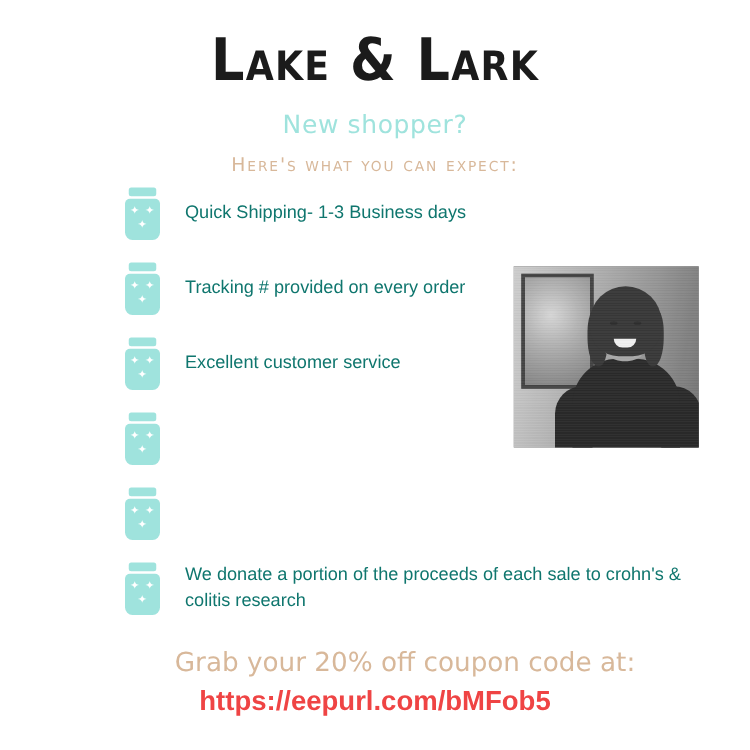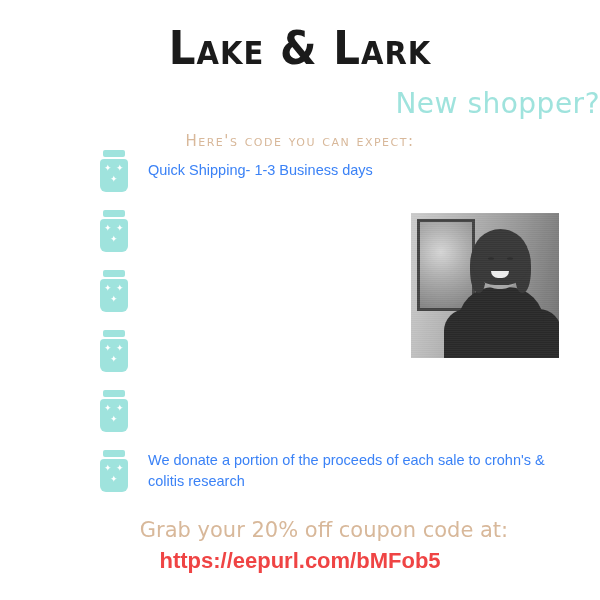--- a/index.html
+++ b/index.html
@@ -28,23 +28,23 @@
     font-weight: bold;
     letter-spacing: 1px;
     color: #1b1b1b;
     margin: 0;
     padding-top: 18px;
     font-variant: small-caps;
     transform: scaleY(1.12);
     transform-origin: top center;
   }
   .subtitle {
-    text-align: right;
+    text-align: center;
     font-family: "DejaVu Sans", sans-serif;
-    font-size: 28px;
+    font-size: 20px;
     color: #9fe3dd;
     margin: 0;
     padding-top: 20px;
     letter-spacing: 0.5px;
   }
   .expect-line {
     text-align: center;
     font-family: "DejaVu Sans", sans-serif;
     font-size: 15px;
     color: #d8b89a;
@@ -94,21 +94,21 @@
     position: absolute;
     color: #ffffff;
     font-size: 9px;
     line-height: 9px;
   }
   .jar .s1 { top: 14px; left: 4px; }
   .jar .s2 { top: 14px; left: 16px; }
   .jar .s3 { top: 25px; left: 10px; }
   .item-text {
     font-size: 14.5px;
-    color: #3b82f6;
+    color: #0f766e;
     line-height: 1.45;
     font-family: "Liberation Sans", sans-serif;
   }
   .photo {
     position: absolute;
     top: 213px;
     left: 411px;
     width: 148px;
     height: 145px;
     background: linear-gradient(135deg, #6e6e6e 0%, #8a8a8a 40%, #5c5c5c 100%);
@@ -250,21 +250,21 @@
     color: #ef4444;
   }
 </style>
 </head>
 <body>
 
 <div class="page">
 
   <h1 class="brand-title">Lake &amp; Lark</h1>
   <div class="subtitle">New shopper?</div>
-  <div class="expect-line">Here's code you can expect:</div>
+  <div class="expect-line">Here's what you can expect:</div>
 
   <div class="list">
 
     <div class="item">
       <span class="jar">
         <span class="lid"></span>
           <span class="body"></span>
         <span class="star s1">✦</span>
           <span class="star s2">✦</span>
           <span class="star s3">✦</span>
@@ -273,30 +273,32 @@
     </div>
 
     <div class="item">
       <span class="jar">
         <span class="lid"></span>
           <span class="body"></span>
         <span class="star s1">✦</span>
           <span class="star s2">✦</span>
           <span class="star s3">✦</span>
       </span>
-    </div>
-
-    <div class="item">
-      <span class="jar">
-        <span class="lid"></span>
-          <span class="body"></span>
-        <span class="star s1">✦</span>
-          <span class="star s2">✦</span>
-          <span class="star s3">✦</span>
-      </span>
+      <span class="item-text">Tracking # provided on every order</span>
+    </div>
+
+    <div class="item">
+      <span class="jar">
+        <span class="lid"></span>
+          <span class="body"></span>
+        <span class="star s1">✦</span>
+          <span class="star s2">✦</span>
+          <span class="star s3">✦</span>
+      </span>
+      <span class="item-text">Excellent customer service</span>
     </div>
 
     <div class="item">
       <span class="jar">
         <span class="lid"></span>
           <span class="body"></span>
         <span class="star s1">✦</span>
           <span class="star s2">✦</span>
           <span class="star s3">✦</span>
       </span>

